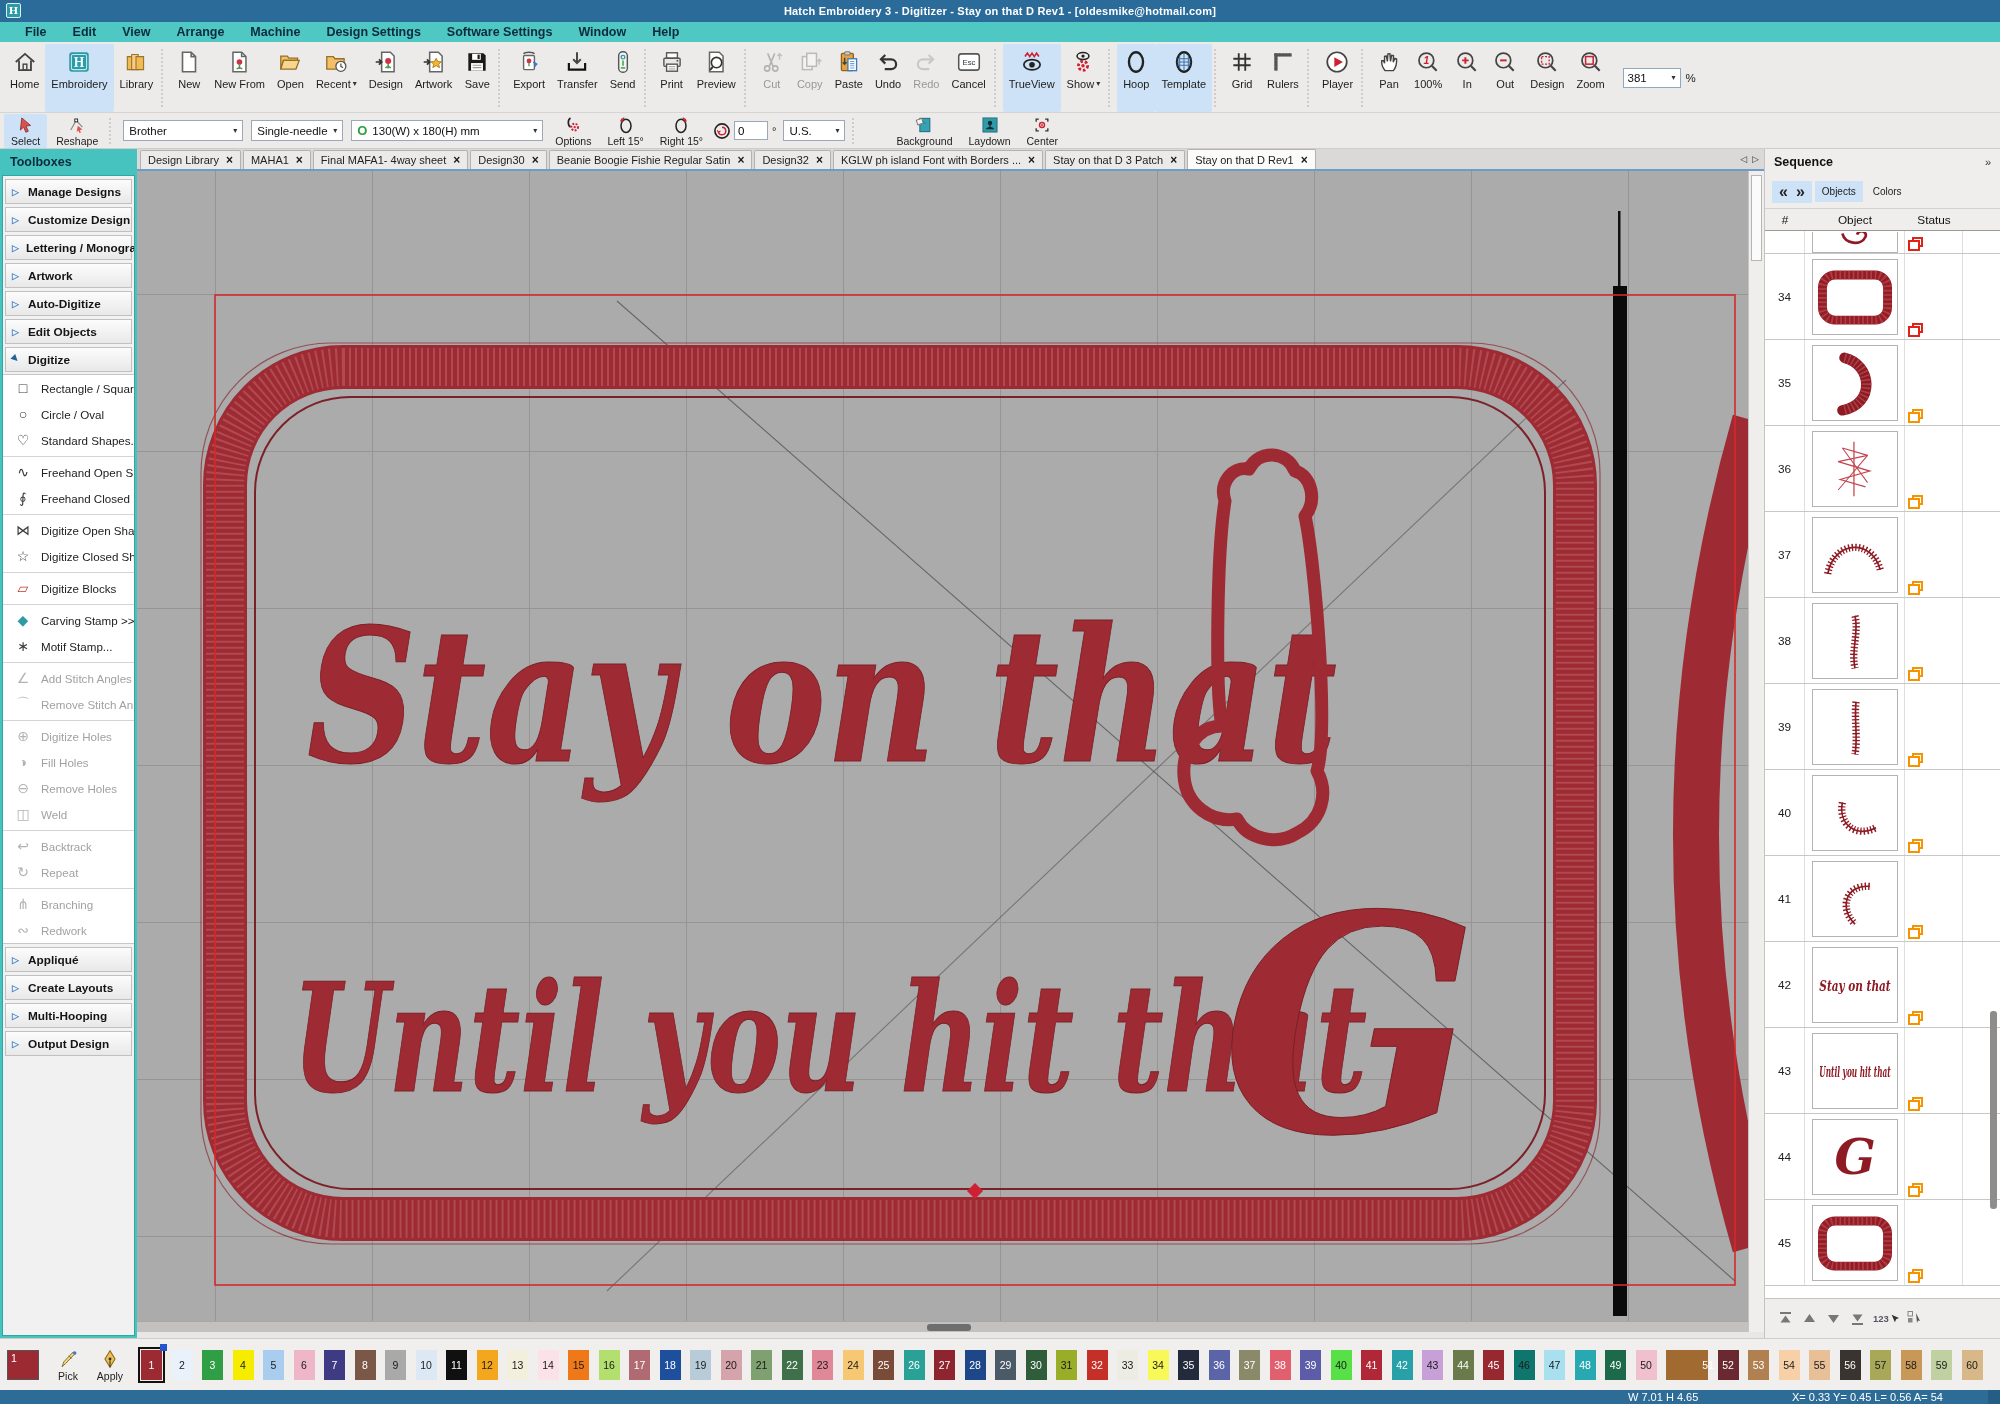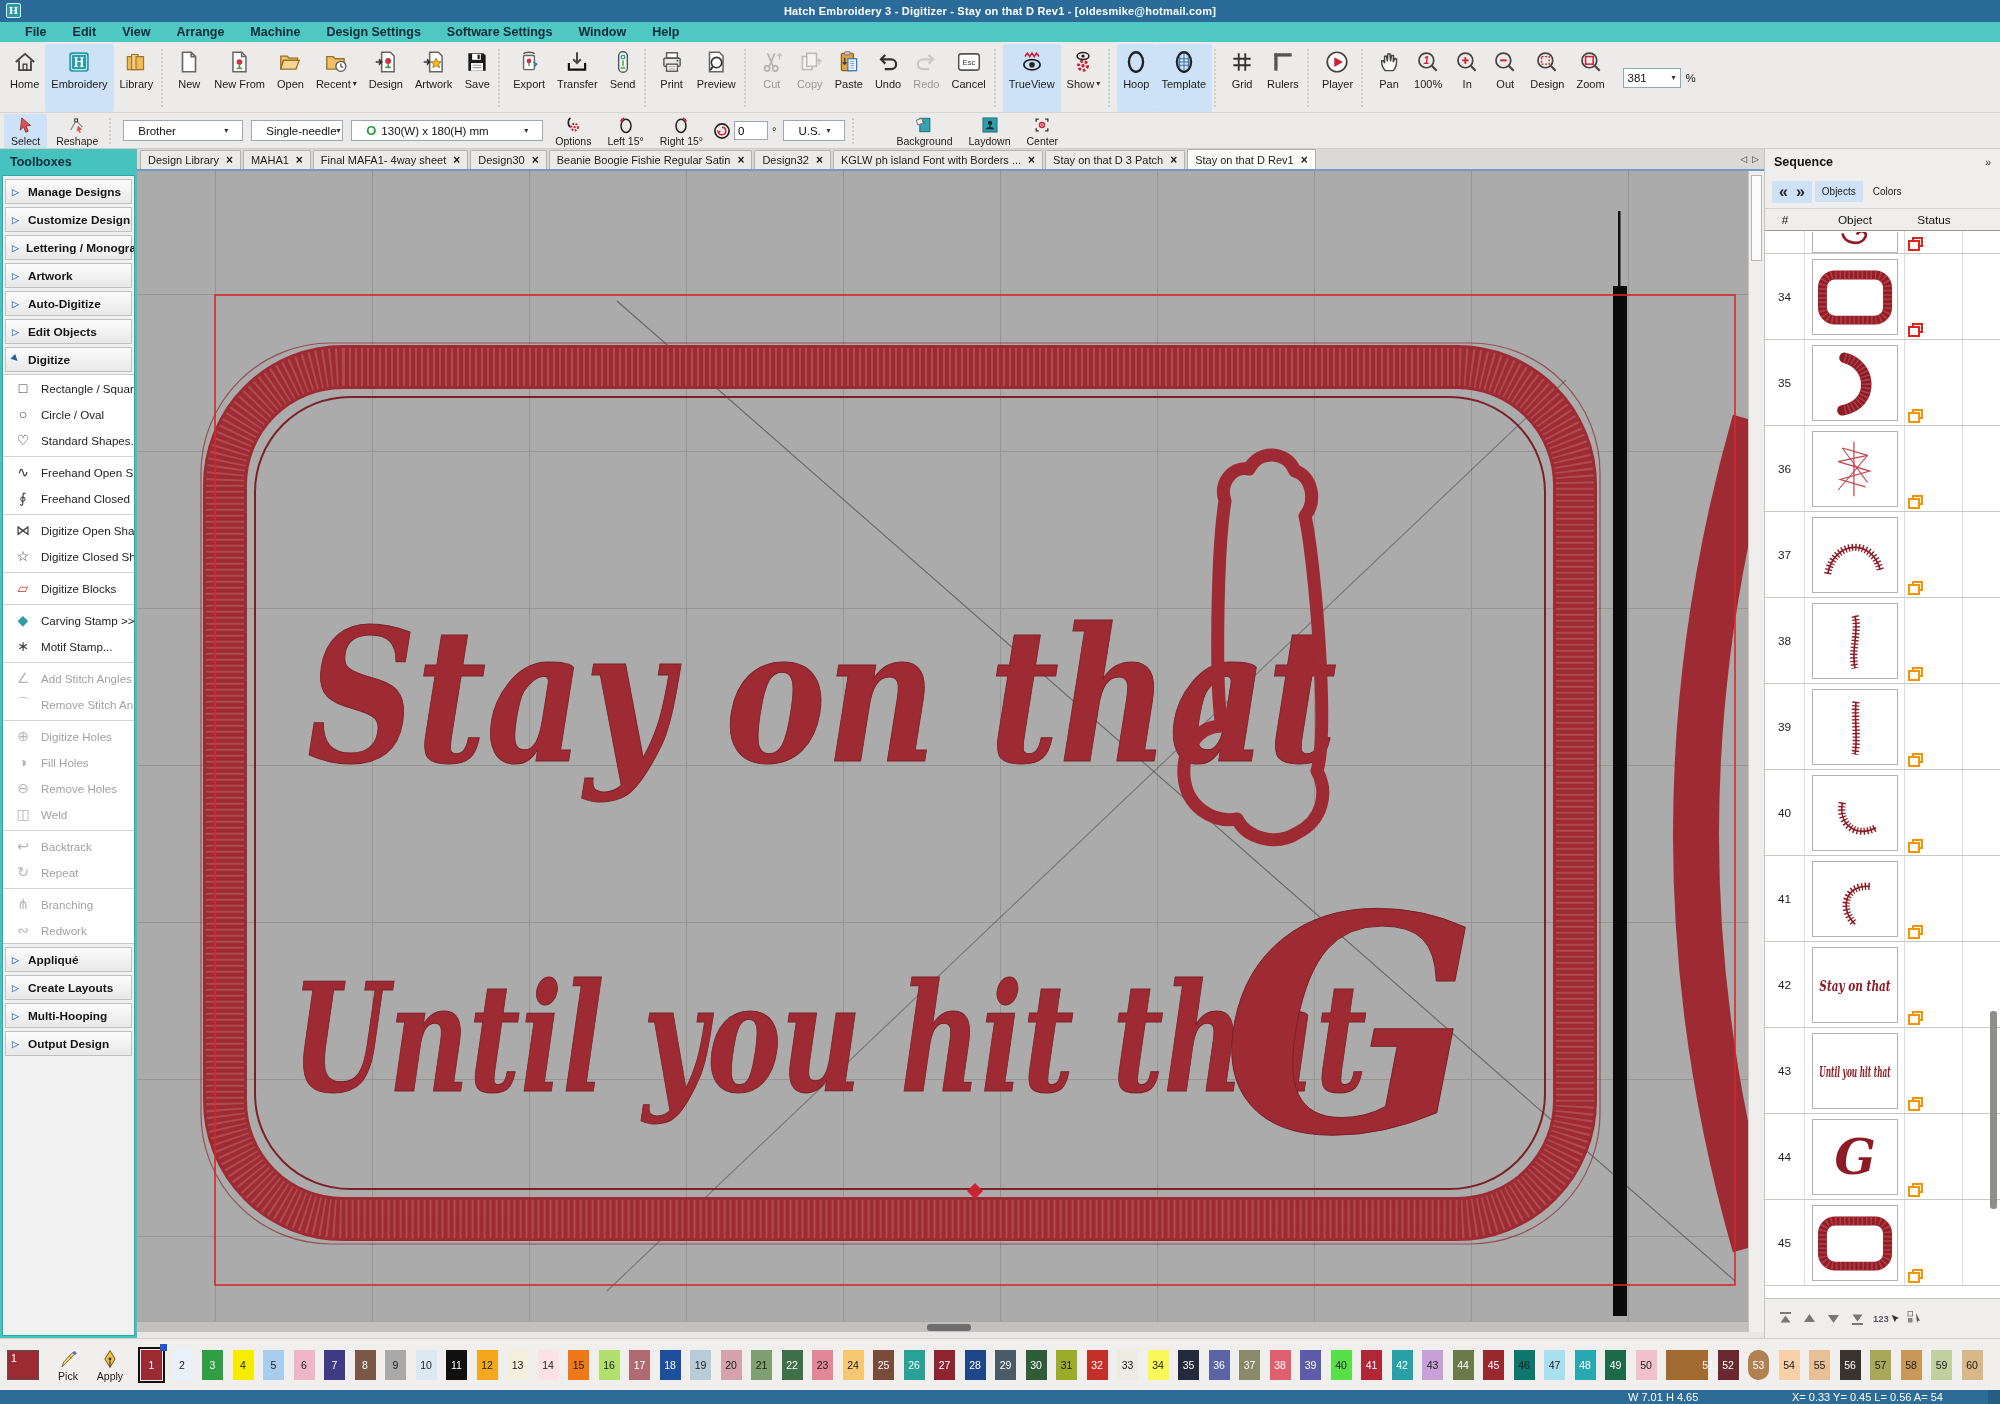--- a/index.html
+++ b/index.html
@@ -29,21 +29,21 @@
   .zoom-box{display:flex;align-items:center;margin-left:12px;gap:5px;align-self:center}
   .zoom-select{width:58px;height:20px;background:#fff;border:1px solid #8fa8bc;display:flex;align-items:center;justify-content:space-between;padding:0 4px;font-size:11.5px;color:#111}
   .pct{font-size:11.5px;color:#222}
 
   
   .toolbar2{position:absolute;top:113px;height:36px;width:100%;background:#ecebea;border-bottom:1px solid #cfcdcc;display:flex;align-items:center;padding-left:4px;gap:2px}
   .tb2-btn{display:flex;flex-direction:column;align-items:center;justify-content:center;padding:1px 7px;height:34px;border-radius:2px}
   .tb2-btn .ic,.tb2-btn .ic svg{width:20px;height:20px}
   .tb2-btn .lbl{font-size:10.5px;color:#1c1c1c;white-space:nowrap}
   .tb2-btn.active{background:#cde2f7}
-  .combo{height:21px;background:#fff;border:1px solid #9aa8b8;display:flex;align-items:center;justify-content:space-between;font-size:11.5px;padding:0 14px;margin:0 3px;color:#111;white-space:nowrap}
+  .combo{height:21px;background:#fff;border:1px solid #9aa8b8;display:flex;align-items:center;justify-content:space-between;font-size:11.5px;padding:0 5px;margin:0 3px;color:#111;white-space:nowrap}
   .mini-input{width:34px;height:19px;background:#fff;border:1px solid #9aa8b8;font-size:11.5px;padding:0 3px;font-family:"Liberation Sans",sans-serif}
   .deg{font-size:11px;color:#222;margin:0 2px}
 
   
   .tabbar{position:absolute;left:137px;top:149px;width:1627px;height:22px;background:#dbd9d8;display:flex;align-items:flex-end;padding-left:3px;border-bottom:2px solid #6f9cc6}
   .tab{height:19px;display:flex;align-items:center;background:#eceae9;border:1px solid #b4b2b1;border-bottom:none;margin-right:2px;padding:8px 7px;font-size:11px;color:#222;border-radius:2px 2px 0 0;white-space:nowrap}
   .tab.active{background:#fbfbfa;height:20px}
   .tab .close{margin-left:7px;font-weight:bold;font-size:12px;color:#1a1a1a}
   .tab-arrows{margin-left:auto;margin-right:5px;font-size:9px;color:#333;display:flex;gap:5px;align-self:center}
 
@@ -1048,21 +1048,21 @@
         <div class="swatch" style="background: rgb(200, 160, 216); color: rgb(26, 26, 26);">43</div>
         <div class="swatch" style="background: rgb(106, 122, 74); color: rgb(255, 255, 255);">44</div>
         <div class="swatch" style="background: rgb(152, 40, 48); color: rgb(255, 255, 255);">45</div>
         <div class="swatch" style="background: #0f766e; color: rgb(26, 26, 26);">46</div>
         <div class="swatch" style="background: rgb(168, 224, 240); color: rgb(26, 26, 26);">47</div>
         <div class="swatch" style="background: rgb(40, 168, 176); color: rgb(255, 255, 255);">48</div>
         <div class="swatch" style="background: rgb(29, 106, 74); color: rgb(255, 255, 255);">49</div>
         <div class="swatch" style="background: rgb(240, 192, 204); color: rgb(26, 26, 26);">50</div>
         <div class="swatch" style="background: rgb(160, 106, 48); color: rgb(255, 255, 255); padding-left: 42px;">51</div>
         <div class="swatch" style="background: rgb(106, 40, 48); color: rgb(255, 255, 255);">52</div>
-        <div class="swatch" style="background: rgb(176, 128, 80); color: rgb(255, 255, 255); border-radius: 10px;">53</div>
+        <div class="swatch" style="background: rgb(176, 128, 80); color: rgb(255, 255, 255);">53</div>
         <div class="swatch" style="background: rgb(248, 208, 168); color: rgb(26, 26, 26);">54</div>
         <div class="swatch" style="background: rgb(232, 192, 152); color: rgb(26, 26, 26);">55</div>
         <div class="swatch" style="background: rgb(58, 52, 48); color: rgb(255, 255, 255);">56</div>
         <div class="swatch" style="background: rgb(168, 168, 88); color: rgb(26, 26, 26);">57</div>
         <div class="swatch" style="background: rgb(200, 152, 88); color: rgb(26, 26, 26);">58</div>
         <div class="swatch" style="background: rgb(192, 208, 160); color: rgb(26, 26, 26);">59</div>
         <div class="swatch" style="background: rgb(216, 184, 136); color: rgb(26, 26, 26);">60</div>
       </div>
   </div>
 

